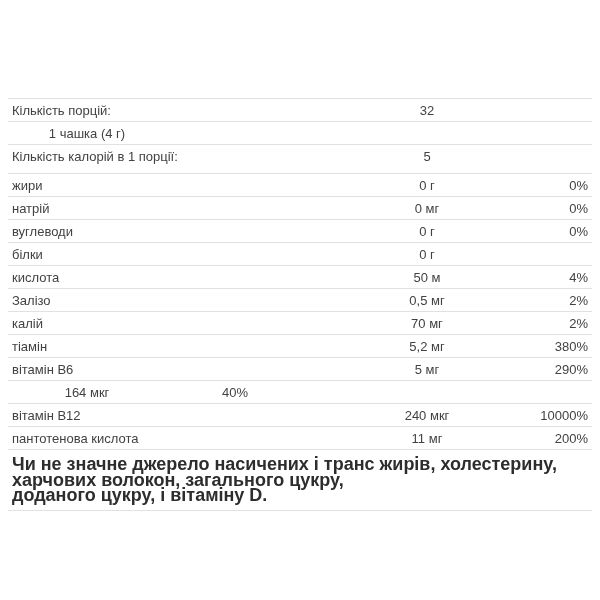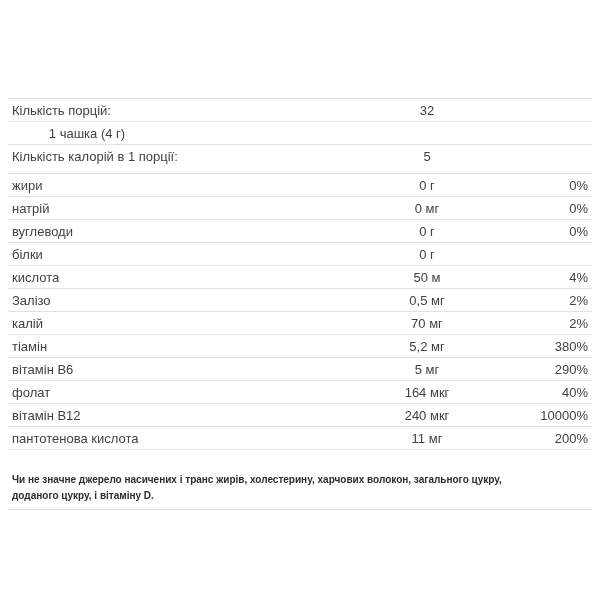--- a/index.html
+++ b/index.html
@@ -42,22 +42,22 @@
     width: 86px;
     text-align: right;
     white-space: nowrap;
   }
   .row.calories {
     padding-bottom: 9.5px;
   }
   .footnote {
     border-top: 1px solid #e1e1e1;
     border-bottom: 1px solid #e1e1e1;
-    padding: 22px 4px 6px 4px;
-    font-size: 10px;
+    padding: 7px 4px 6px 4px;
+    font-size: 18px;
     line-height: 15.5px;
     font-weight: bold;
     color: #2d2d2d;
   }
 </style>
 </head>
 <body>
 
 <div class="page">
   <div class="facts-table">
@@ -115,21 +115,20 @@
     <div class="cell-label">тіамін</div>
     <div class="cell-amount">5,2 мг</div>
     <div class="cell-dv">380%</div>
   </div>
         <div class="row">
     <div class="cell-label">вітамін B6</div>
     <div class="cell-amount">5 мг</div>
     <div class="cell-dv">290%</div>
   </div>
         <div class="row">
-    <div class="cell-label">фолат</div>
     <div class="cell-amount">164 мкг</div>
     <div class="cell-dv">40%</div>
   </div>
         <div class="row">
     <div class="cell-label">вітамін B12</div>
     <div class="cell-amount">240 мкг</div>
     <div class="cell-dv">10000%</div>
   </div>
         <div class="row">
     <div class="cell-label">пантотенова кислота</div>

